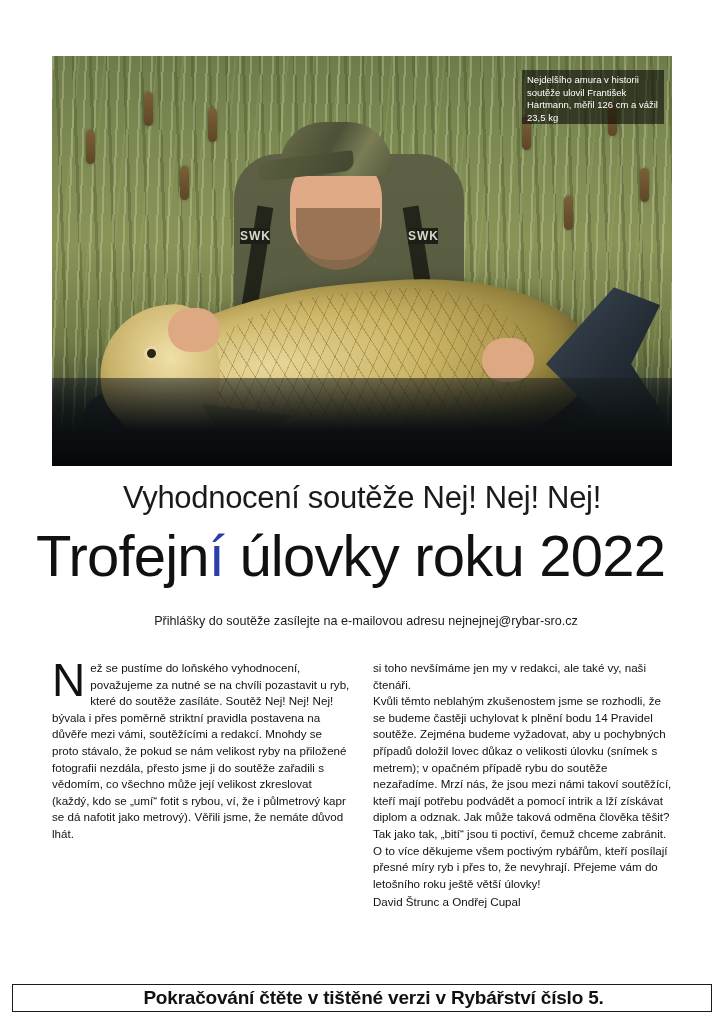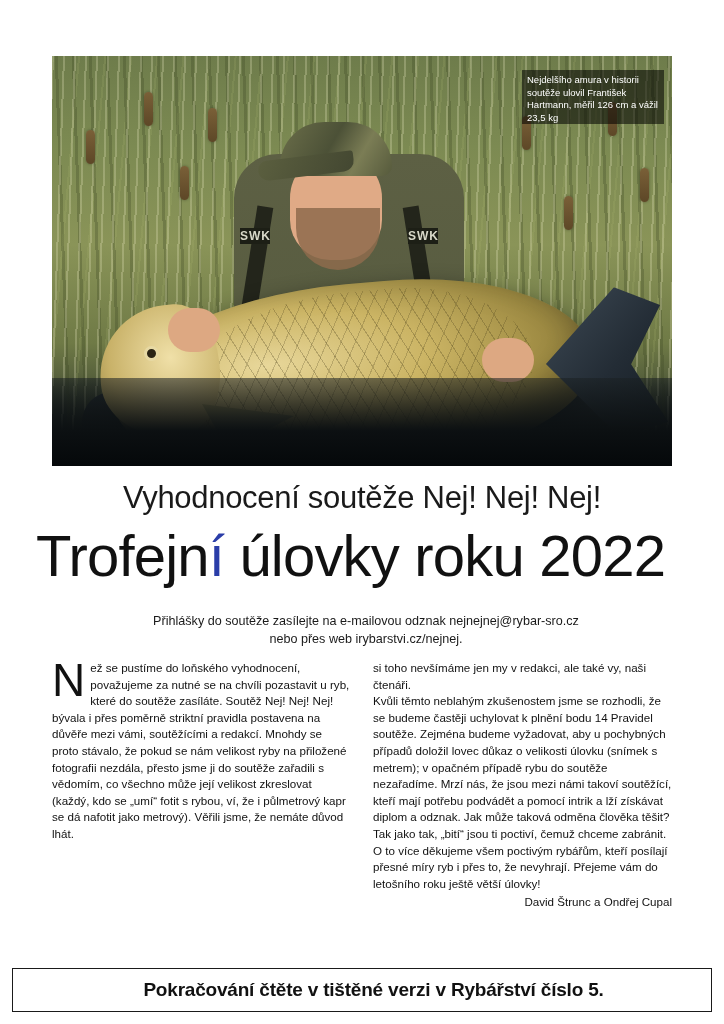--- a/index.html
+++ b/index.html
@@ -251,29 +251,29 @@
   .dropcap {
     float: left;
     font-size: 46px;
     line-height: 36px;
     padding: 2px 5px 0 0;
     font-weight: normal;
     color: #111111;
   }
   .signature {
     display: block;
-    text-align: right;
+    text-align: left;
     margin-top: 2px;
   }
 
   
   .bottom-bar {
     position: absolute;
     left: 12px; bottom: 12px;
-    width: 700px; height: 44px;
+    width: 700px; height: 28px;
     border: 1px solid #1a1a1a;
     display: flex; align-items: center; justify-content: center; padding-left: 23px;
   }
   .bottom-bar span {
     font-size: 19px;
     font-weight: bold;
     color: #111111;
     letter-spacing: -.2px;
   }
 </style>
@@ -322,22 +322,21 @@
 
     <div class="photo-caption">Nejdelšího amura v histo­rii soutěže ulovil František Hartmann, měřil 126 cm a vážil 23,5 kg</div>
   </div>
 
   <div class="headline1">Vyhodnocení soutěže Nej! Nej! Nej!</div>
   <div class="headline2">
     <span>Trofejn</span><span class="hl-accent">í</span><span> úlovky roku 2022</span>
   </div>
 
   <div class="standfirst">
-    <div>Přihlášky do soutěže zasílejte na e-mailovou odznak nejnejnej@rybar-sro.cz</div>
-    <div>nebo přes web irybarstvi.cz/nejnej.</div>
+    <div>Přihlášky do soutěže zasílejte na e-mailovou adresu nejnejnej@rybar-sro.cz</div>
   </div>
 
   <div class="cols">
     <div class="col">
       <p><span class="dropcap">N</span><span>ež se pustíme do loňského vyhodnocení, považujeme za nutné se na chvíli pozastavit u ryb, které do soutěže zasíláte. Soutěž Nej! Nej! Nej! bývala i přes poměrně striktní pravidla postavena na důvěře mezi vámi, soutěžícími a redakcí. Mnohdy se proto stávalo, že pokud se nám velikost ryby na přiložené fotografii nezdála, přesto jsme ji do soutěže zařadili s vědomím, co všechno může její velikost zkreslovat (každý, kdo se „umí“ fotit s rybou, ví, že i půlmetrový kapr se dá nafotit jako metrový). Věřili jsme, že nemáte důvod lhát.</span></p>
     </div>
     <div class="col">
       <p><span>si toho nevšímáme jen my v redakci, ale také vy, naši čtenáři.</span></p>
       <p><span>Kvůli těmto neblahým zkušenostem jsme se rozhodli, že se budeme častěji uchylovat k plnění bodu 14 Pravidel soutěže. Zejména budeme vyžadovat, aby u pochybných případů doložil lovec důkaz o velikosti úlovku (snímek s metrem); v opačném případě rybu do soutěže nezařadíme. Mrzí nás, že jsou mezi námi takoví soutěžící, kteří mají potřebu podvádět a pomocí intrik a lží získávat diplom a odznak. Jak může taková odměna člověka těšit? Tak jako tak, „bití“ jsou ti poctiví, čemuž chceme zabránit. O to více děkujeme všem poctivým rybářům, kteří posílají přesné míry ryb i přes to, že nevyhrají. Přejeme vám do letošního roku ještě větší úlovky!</span></p>
       <span class="signature">David Štrunc a Ondřej Cupal</span>

